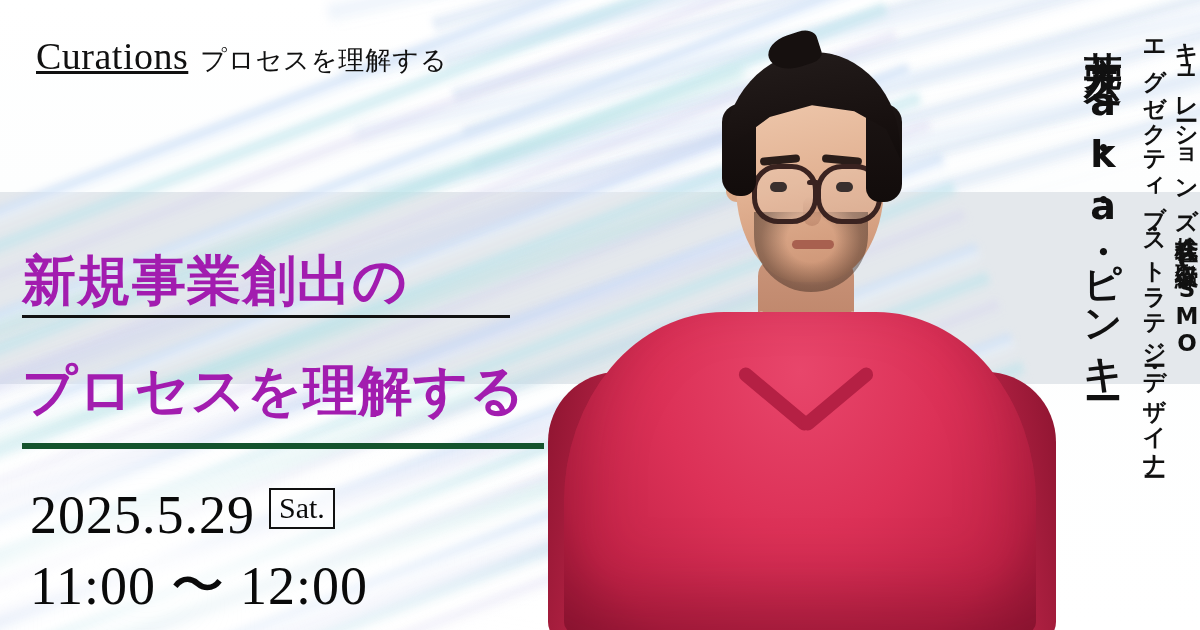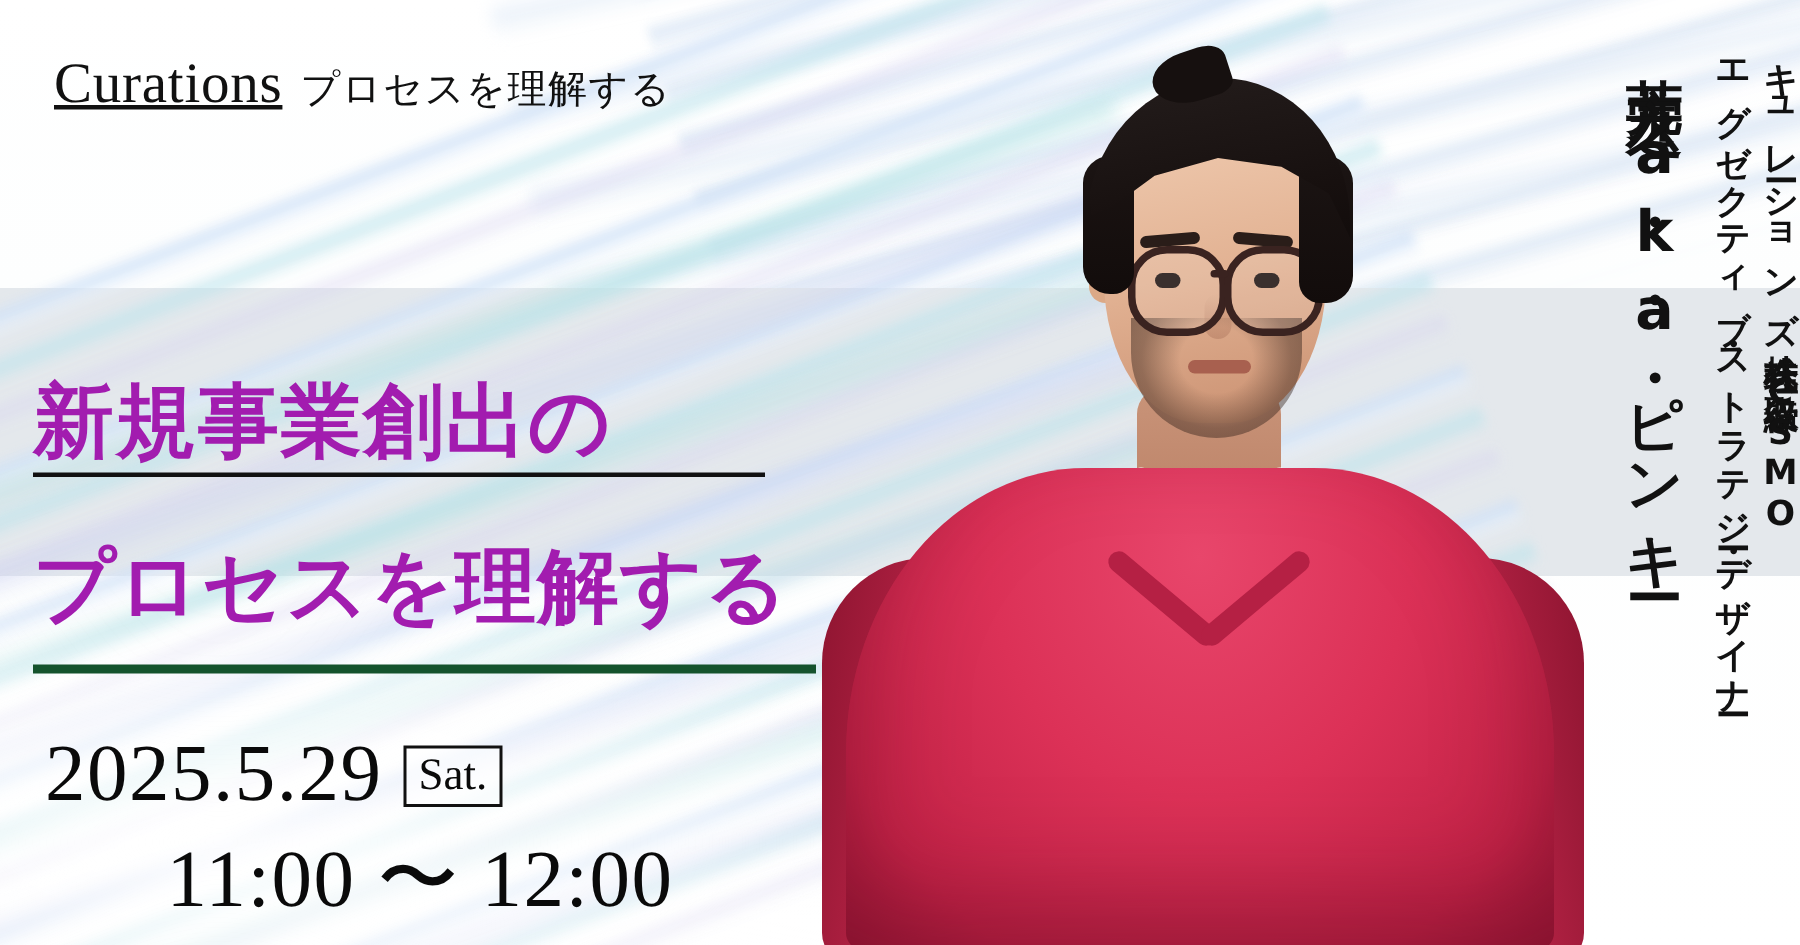--- a/index.html
+++ b/index.html
@@ -239,29 +239,29 @@
     line-height:1.06;
   }
   .t1{padding-bottom:6px;border-bottom:3px solid #111;width:488px;}
   .t2{padding-top:8px;padding-bottom:24px;border-bottom:6px solid #14532d;width:522px;margin-top:36px;}
 
   .datetime{
     position:absolute;left:30px;top:484px;
     font-family:"Liberation Serif","DejaVu Serif",serif;
     color:#0a0a0a;
   }
-  .date-row{display:flex;align-items:center;white-space:nowrap;}
+  .date-row{display:flex;align-items:flex-start;white-space:nowrap;}
   .date-main{font-size:54px;letter-spacing:1px;}
   .date-dow{
     margin-left:14px;margin-top:4px;
     border:2px solid #111;padding:1px 8px 3px 8px;
     font-size:30px;line-height:1.1;background:rgba(255,255,255,.55);
   }
   .time-row{
-    margin-top:4px;text-align:center;width:500px;
+    margin-top:4px;text-align:left;width:500px;
     font-size:54px;letter-spacing:1px;white-space:nowrap;
   }
 
   
   .vcol{
     position:absolute;top:22px;
     writing-mode:vertical-rl;
     text-orientation:upright;
     font-family:"DejaVu Sans","Liberation Sans",sans-serif;
     color:#111;

